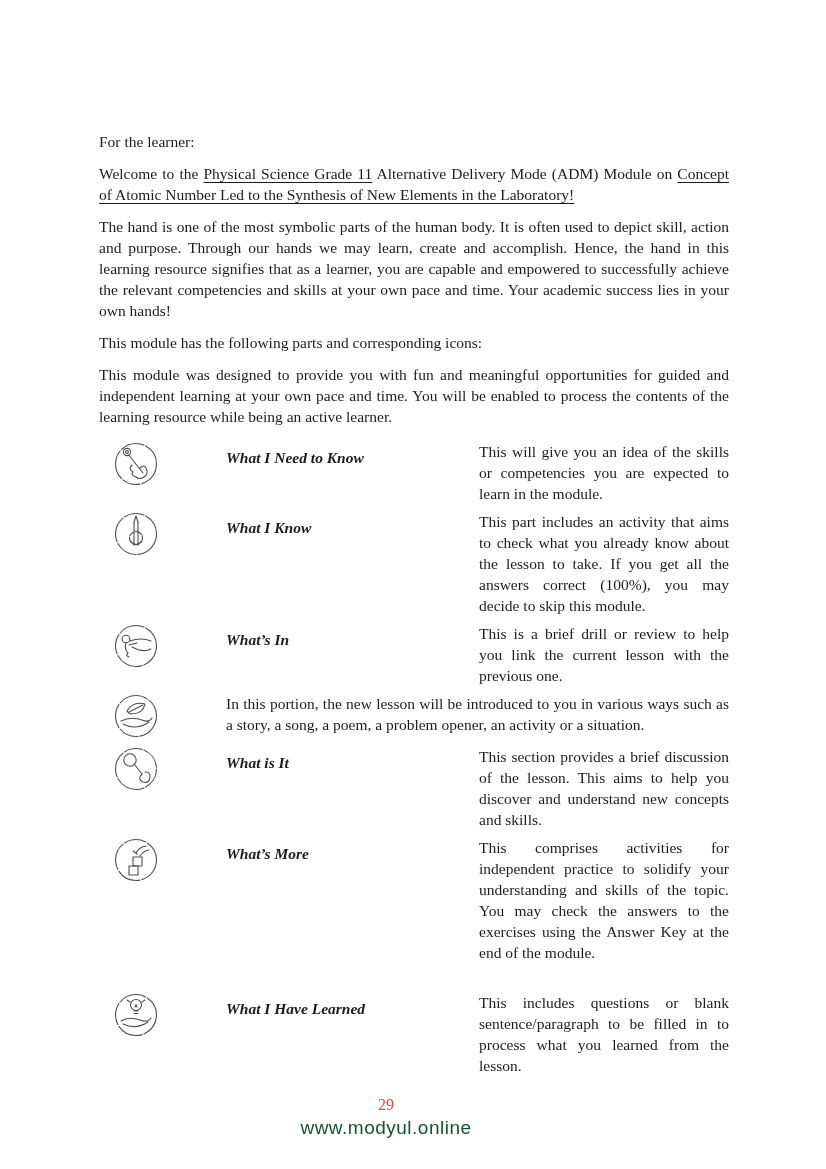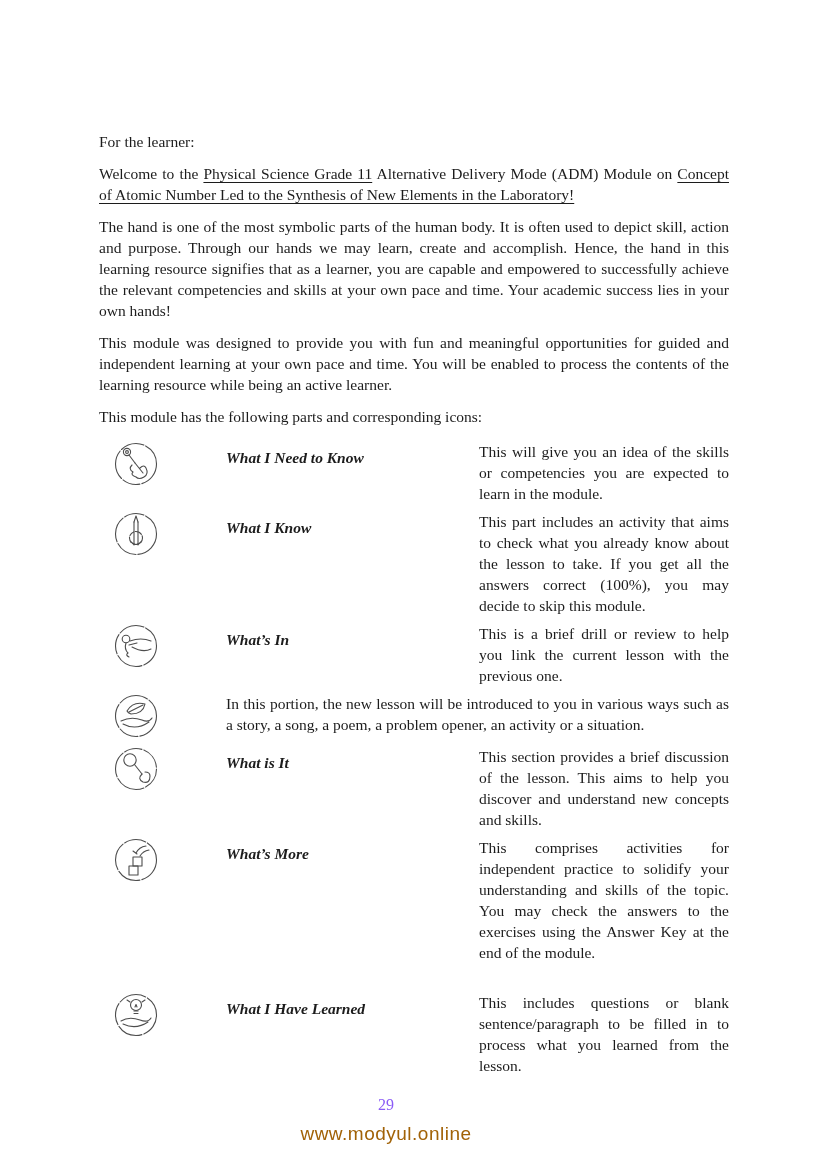--- a/index.html
+++ b/index.html
@@ -60,46 +60,46 @@
   }
   .footer {
     position: absolute;
     left: 0;
     right: 0;
     top: 1096px;
     text-align: center;
   }
   .page-number {
     font-size: 16px;
-    color: #8b5cf6;
+    color: #ef4444;
   }
   .watermark {
-    margin-top: 9px;
+    margin-top: 3px;
     font-family: "Liberation Sans", "DejaVu Sans", sans-serif;
     font-size: 19px;
     letter-spacing: 0.5px;
-    color: #a16207;
+    color: #14532d;
   }
   .sketch { stroke: #4d4d4d; fill: none; stroke-width: 1.1; stroke-linecap: round; stroke-linejoin: round; }
 </style>
 </head>
 <body>
 
 <div class="page">
   <div class="content">
 
     <p class="para first">For the learner:</p>
 
     <p class="para"><span>Welcome to the </span><span class="underlined">Physical Science Grade 11</span><span> Alternative Delivery Mode (ADM) Module on </span><span class="underlined">Concept of Atomic Number Led to the Synthesis of New Elements in the Laboratory!</span></p>
 
     <p class="para">The hand is one of the most symbolic parts of the human body. It is often used to depict skill, action and purpose. Through our hands we may learn, create and accomplish. Hence, the hand in this learning resource signifies that as a learner, you are capable and empowered to successfully achieve the relevant competencies and skills at your own pace and time. Your academic success lies in your own hands!</p>
 
+    <p class="para first">This module has the following parts and corresponding icons:</p>
+
     <p class="para">This module was designed to provide you with fun and meaningful opportunities for guided and independent learning at your own pace and time. You will be enabled to process the contents of the learning resource while being an active learner.</p>
-
-    <p class="para first">This module has the following parts and corresponding icons:</p>
 
     <div class="icon-table">
 
       <div class="icon-row">
         <div class="icon-cell">
           <svg width="46" height="46" viewBox="0 0 46 46">
             <circle class="sketch" cx="23" cy="23" r="20.5" stroke-dasharray="26 2 18 2 30 2 24 2"></circle>
             <circle class="sketch" cx="14" cy="11" r="3.6"></circle>
             <circle class="sketch" cx="14" cy="11" r="1.4"></circle>
             <path class="sketch" d="M16 14 L22 22"></path>

